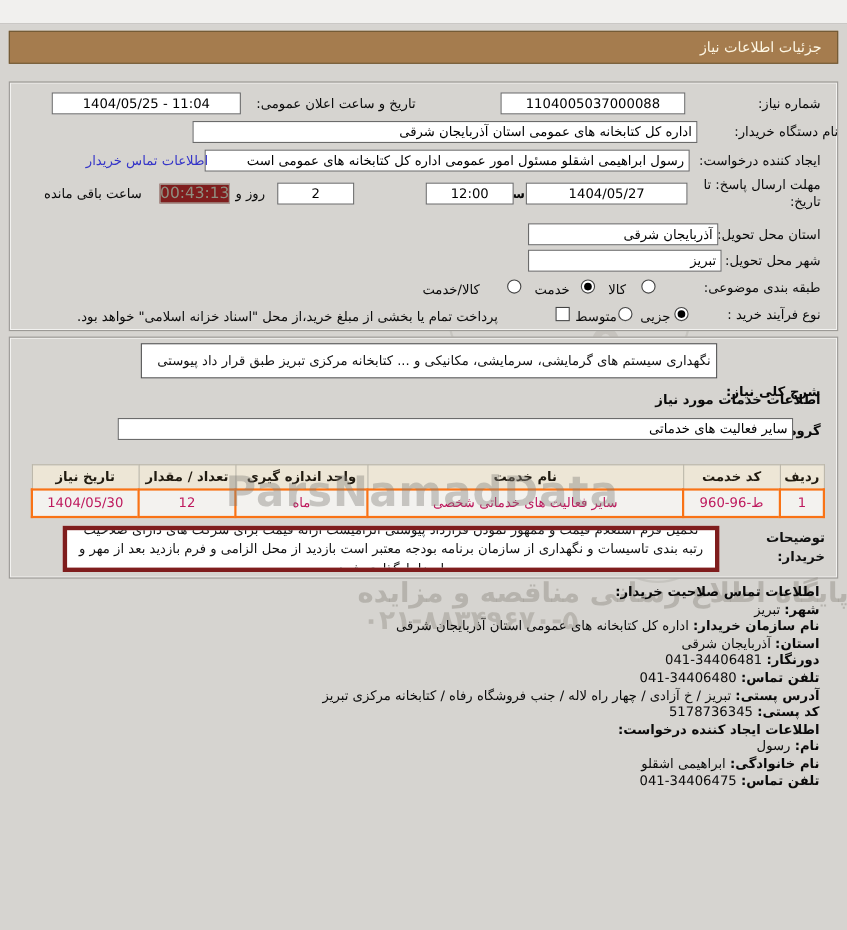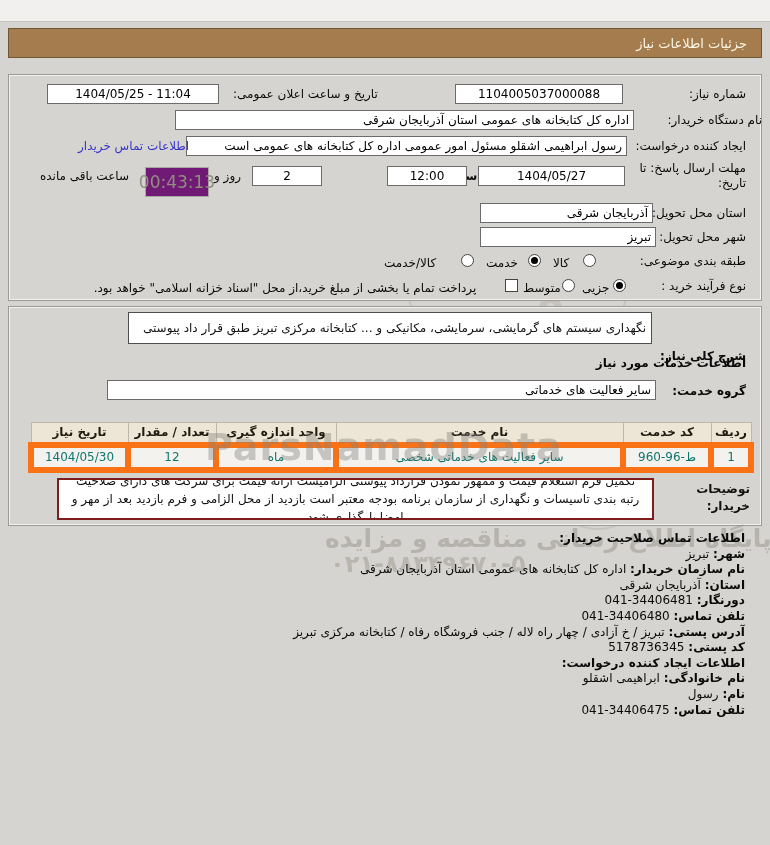--- a/index.html
+++ b/index.html
@@ -31,23 +31,23 @@
 
   .inp{
     position:absolute; background:#fff; border:1px solid #6b6b6b;
     height:20px; display:flex; align-items:center; overflow:hidden;
     white-space:nowrap; font-size:12px; color:#000;
   }
   .inp.center{ justify-content:center; }
   .inp.rstart{ justify-content:flex-start; padding-right:4px; }
 
   .countdown{
-    position:absolute; height:30px; background:#701a75; border:1px solid #a8a8a0;
+    position:absolute; height:18px; background:#7f1d1d; border:1px solid #a8a8a0;
     color:#8f8f80; display:flex; align-items:center; justify-content:center;
-    font-size:17px;
+    font-size:14px;
   }
 
   a.contact-link{ position:absolute; color:#3535c8; text-decoration:none; white-space:nowrap; }
 
   .radio{
     position:absolute; width:13px; height:13px; border:1px solid #444;
     border-radius:50%; background:#fff;
   }
   .radio.checked::after{
     content:""; position:absolute; left:2px; top:2px; right:2px; bottom:2px;
@@ -63,26 +63,26 @@
 
   table.items{
     position:absolute; left:28px; top:422px; width:720px;
     border-collapse:collapse; table-layout:fixed; font-size:12px;
   }
   table.items th{
     background:#ede6d6; border:1px solid #bdb8ab; height:22px;
     font-weight:bold; color:#201a10; text-align:center;
   }
   table.items td{
-    background:#f3f2ef; border:6px solid #f97316; height:25px; text-align:center; color:#0f766e;
+    background:#f3f2ef; border:2px solid #f97316; height:25px; text-align:center; color:#be185d;
   }
 
   .notes-box{
     position:absolute; left:57px; top:478px; width:597px; height:42px;
-    background:#fff; border:2px solid #7f1d1d;
+    background:#fff; border:4px solid #7f1d1d;
     display:flex; align-items:center; justify-content:center; text-align:center;
     padding:12px 8px; line-height:18px; overflow:hidden;
   }
   .notes-lbl{
     position:absolute; right:20px; top:481px; width:76px; text-align:right;
     font-weight:bold; line-height:17px; white-space:normal;
   }
 
   .footer{
     position:absolute; right:25px; top:531px; width:720px;
@@ -152,31 +152,31 @@
   <span class="lbl" style="left:486px; top:256px;">خدمت</span>
   <span class="radio" style="left:461px; top:254px;"></span>
   <span class="lbl" style="left:384px; top:256px;">کالا/خدمت</span>
 
   <span class="lbl" style="right:24px; top:279px;">نوع فرآیند خرید :</span>
   <span class="radio checked" style="left:613px; top:279px;"></span>
   <span class="lbl" style="left:582px; top:281px;">جزیی</span>
   <span class="radio" style="left:562px; top:279px;"></span>
   <span class="lbl" style="left:523px; top:281px;">متوسط</span>
   <span class="checkbox" style="left:505px; top:279px;"></span>
-  <span class="lbl" style="left:70px; top:281px; width:430px; text-align:center;">پرداخت تمام یا بخشی از مبلغ خرید،از محل "اسناد خزانه اسلامی" خواهد بود.</span>
+  <span class="lbl" style="left:70px; top:281px; width:430px; text-align:left;">پرداخت تمام یا بخشی از مبلغ خرید،از محل "اسناد خزانه اسلامی" خواهد بود.</span>
 
   <div class="groupbox box2"></div>
 
   <span class="lbl b" style="right:24px; top:321px;margin-top:28px;">شرح کلی نیاز:</span>
   <div class="desc-box">نگهداری سیستم های گرمایشی، سرمایشی، مکانیکی و ... کتابخانه مرکزی تبریز طبق قرار داد پیوستی</div>
 
   <span class="lbl b" style="right:24px; top:356px;">اطلاعات خدمات مورد نیاز</span>
 
   <span class="lbl b" style="right:24px; top:384px;">گروه خدمت:</span>
-  <div class="inp rstart" style="left:107px; top:380px; width:549px;">سایر فعالیت های خدماتی</div>
+  <div class="inp rstart" style="left:107px; top:380px; width:614px;">سایر فعالیت های خدماتی</div>
 
   <table class="items">
     <colgroup>
       <col style="width:40px">
         <col style="width:88px">
         <col style="width:287px">
       <col style="width:120px">
         <col style="width:88px">
         <col style="width:97px">
     </colgroup>
@@ -212,18 +212,18 @@
   <div class="footer">
     <div class="h">اطلاعات تماس صلاحیت خریدار:</div>
     <div><b>شهر:</b> <span>تبریز</span></div>
     <div><b>نام سازمان خریدار:</b> <span>اداره کل کتابخانه های عمومی استان آذربایجان شرقی</span></div>
     <div><b>استان:</b> <span>آذربایجان شرقی</span></div>
     <div><b>دورنگار:</b> <span>34406481-041</span></div>
     <div><b>تلفن تماس:</b> <span>34406480-041</span></div>
     <div><b>آدرس پستی:</b> <span>تبریز / خ آزادی / چهار راه لاله / جنب فروشگاه رفاه / کتابخانه مرکزی تبریز</span></div>
     <div><b>کد پستی:</b> <span>5178736345</span></div>
     <div class="h">اطلاعات ایجاد کننده درخواست:</div>
+    <div><b>نام:</b> <span>رسول</span></div>
     <div><b>نام خانوادگی:</b> <span>ابراهیمی اشقلو</span></div>
-    <div><b>نام:</b> <span>رسول</span></div>
     <div><b>تلفن تماس:</b> <span>34406475-041</span></div>
   </div>
 
 </div>
 
 </body></html>

